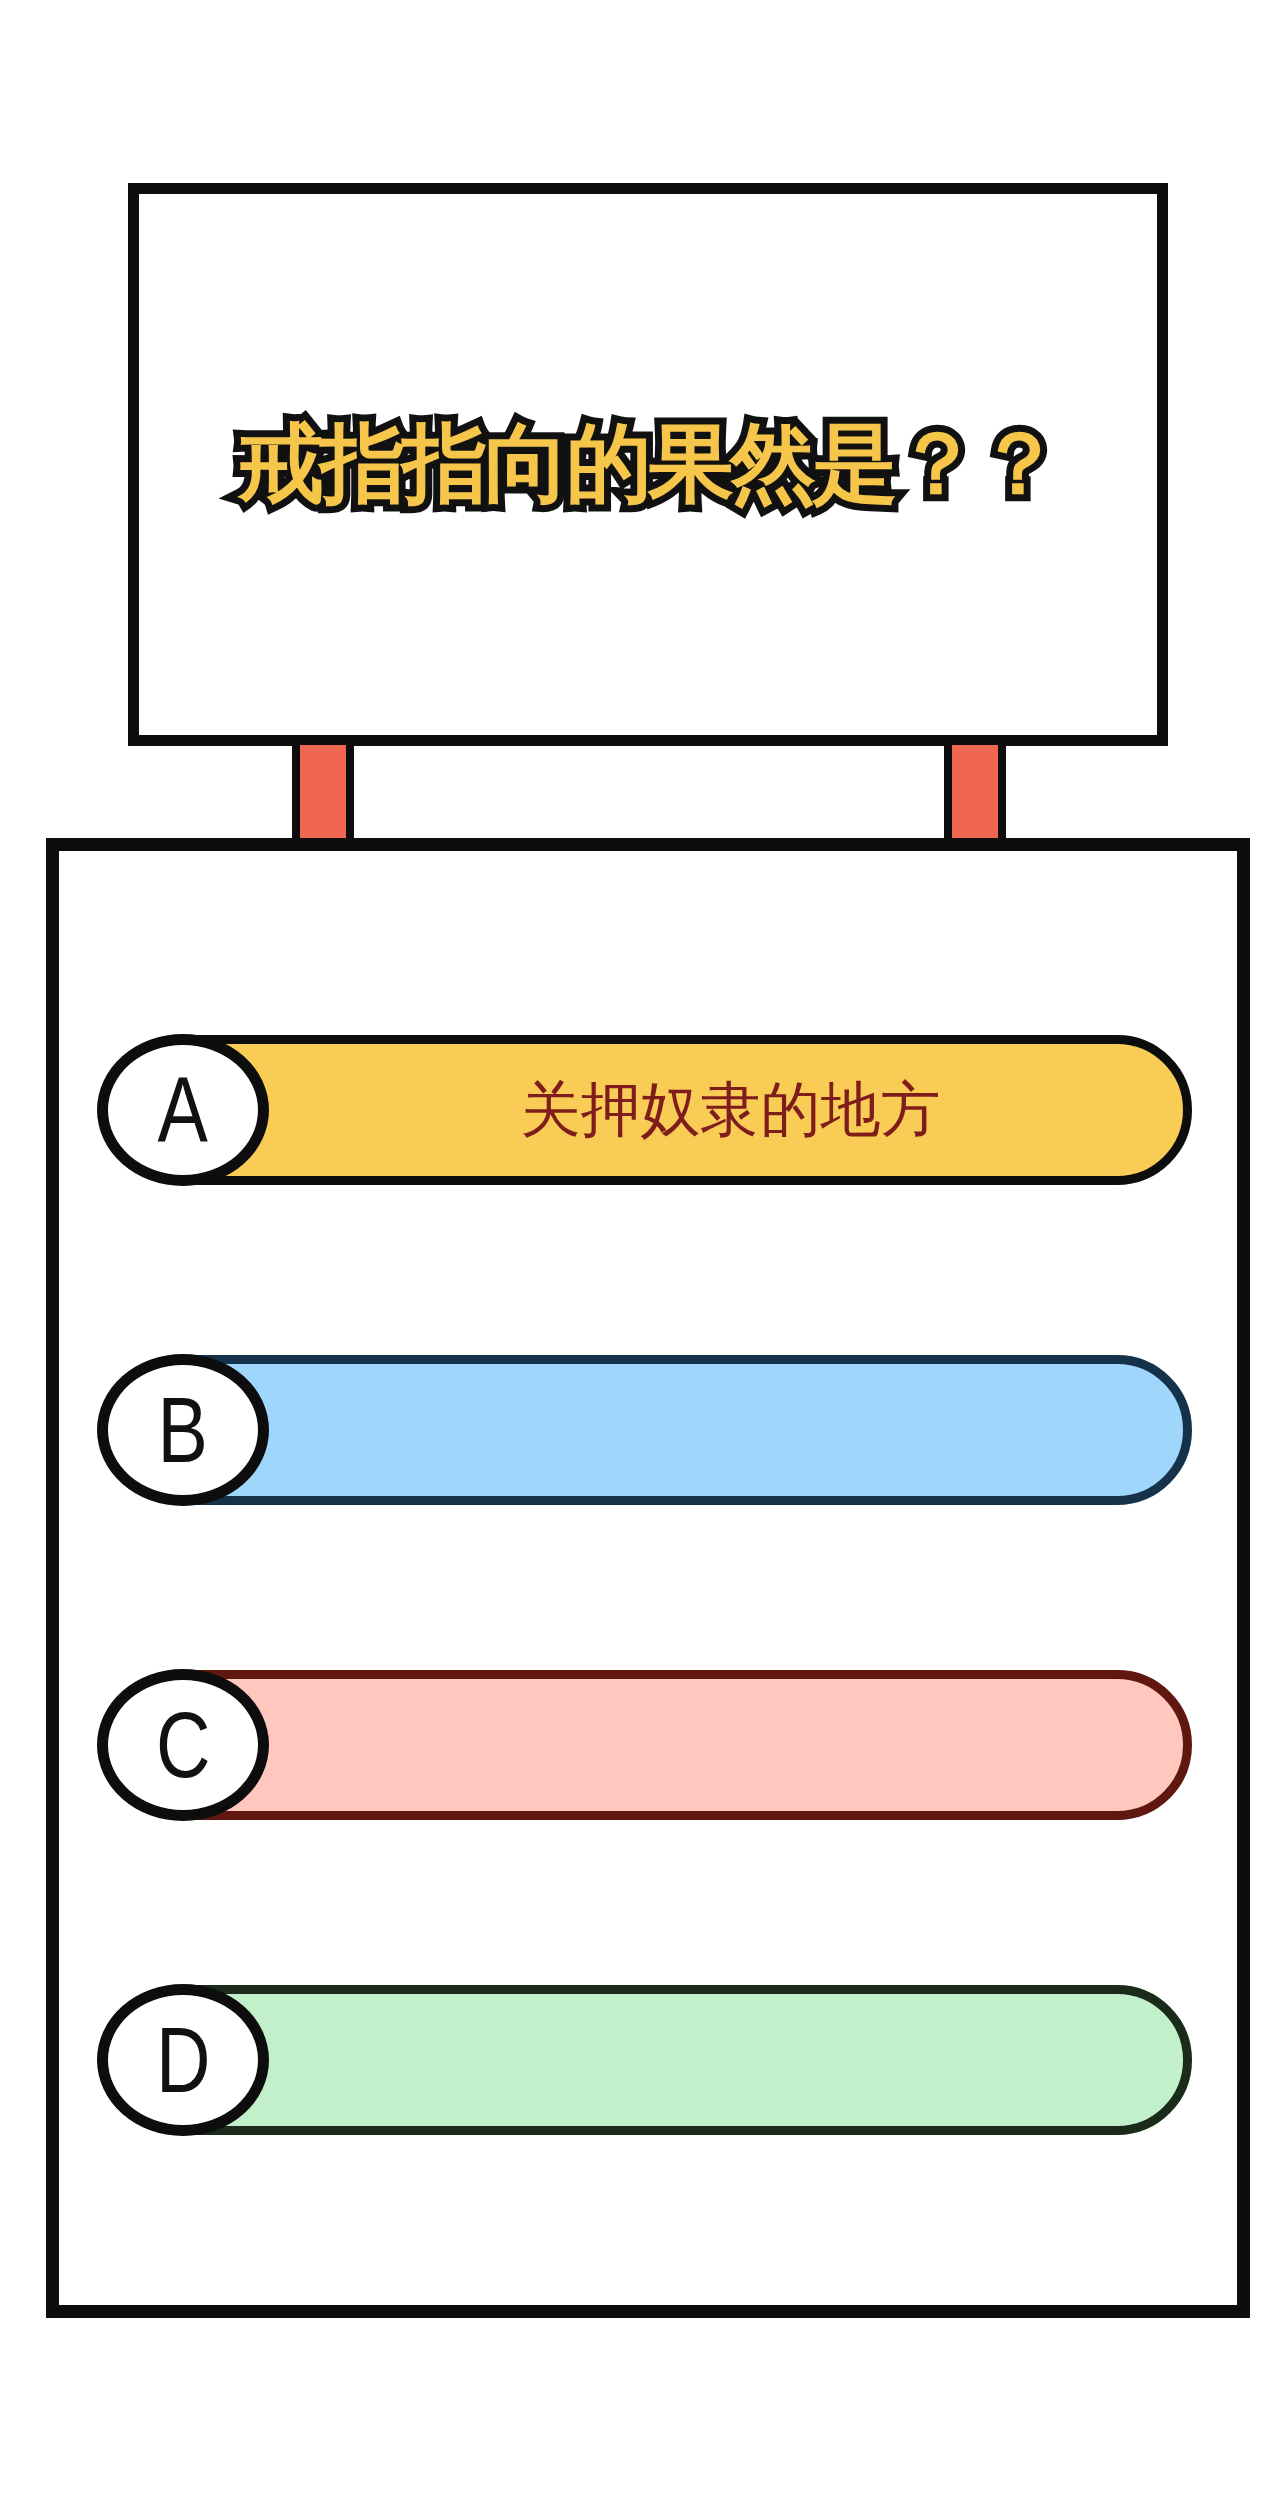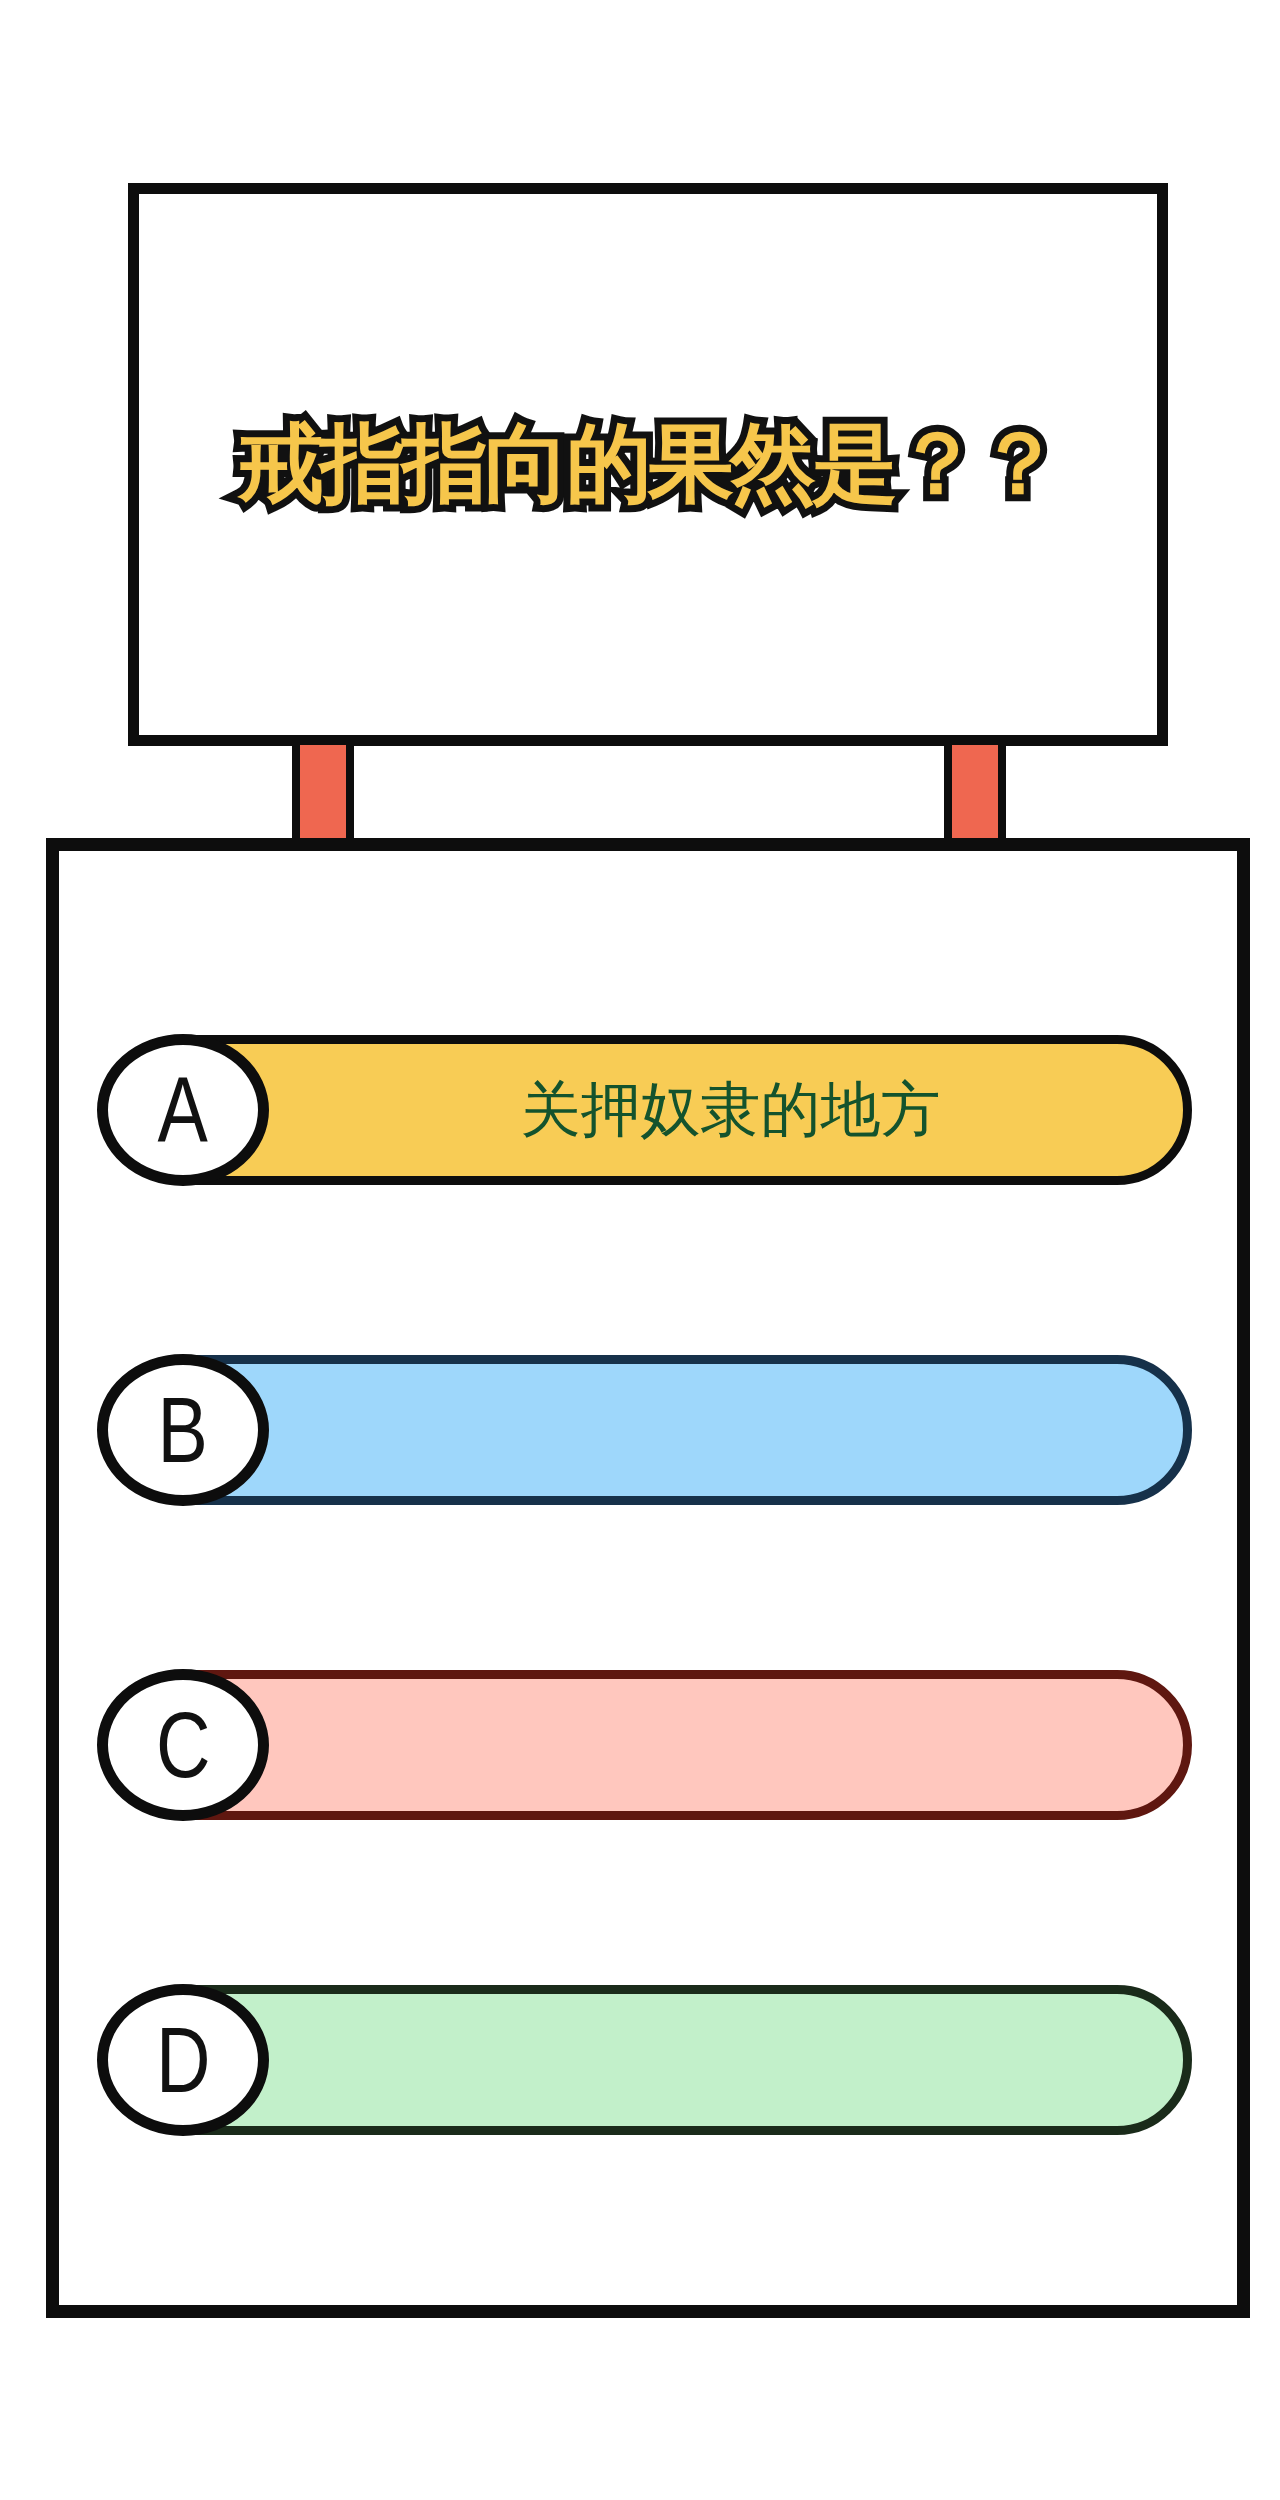--- a/index.html
+++ b/index.html
@@ -75,21 +75,21 @@
     display:flex;align-items:center;justify-content:center;
   }
   .badge-letter{
     font-size:92px;line-height:1;color:#111111;
     transform:scaleX(0.82);
     font-weight:400;
   }
   .option-text{
     position:absolute;left:178px;right:6px;top:0;bottom:0;
     display:flex;align-items:center;justify-content:center;
-    font-size:60px;font-weight:500;color:#14532d;
+    font-size:60px;font-weight:500;color:#7f1d1d;
     white-space:nowrap;
   }
 </style>
 </head>
 <body>
 
 <div class="canvas">
 
   <div class="sign">
     <div class="title-wrap">

